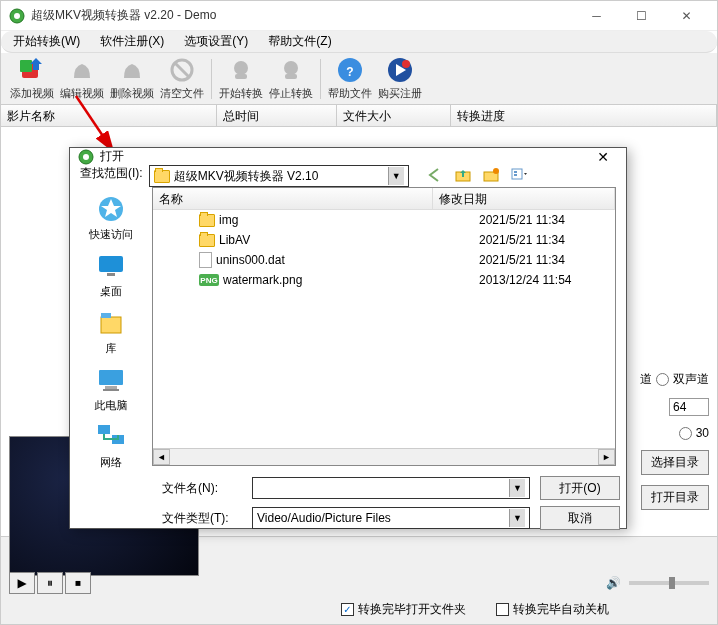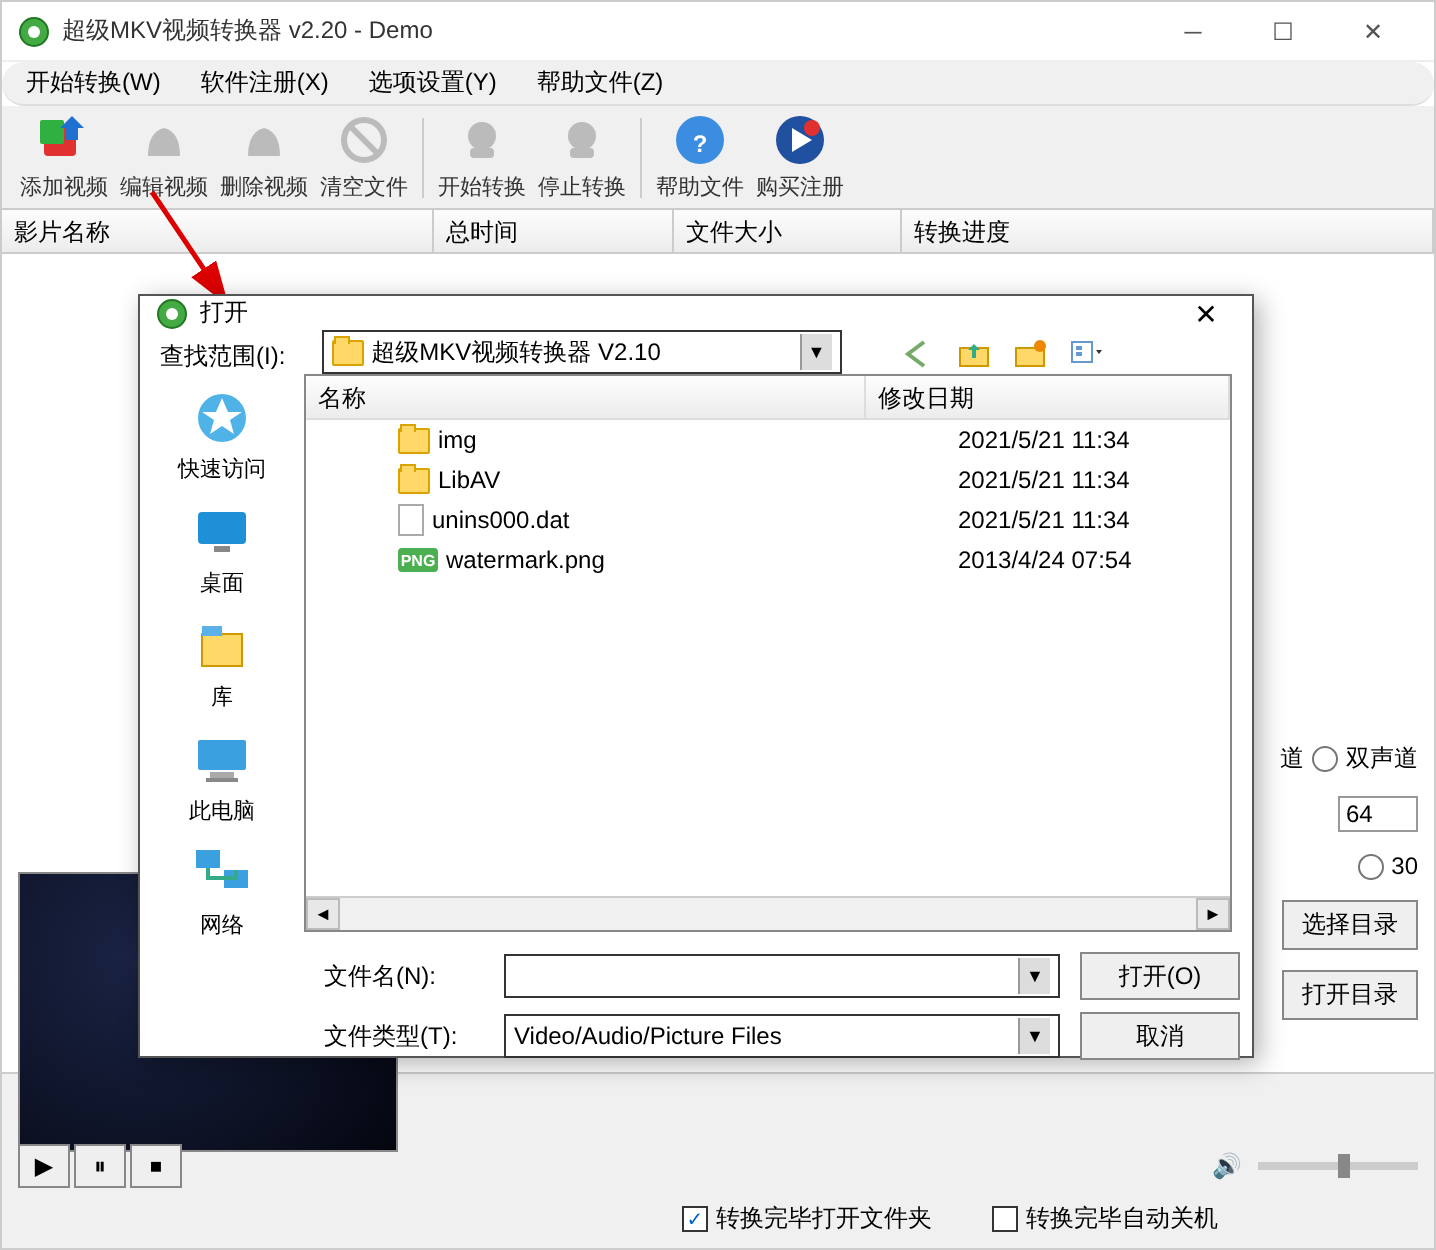--- a/index.html
+++ b/index.html
@@ -48,21 +48,21 @@
 .bottom .chk-row { position: absolute; bottom: 6px; left: 210px; right: 8px; display: flex; align-items: center; gap: 30px; }
 .bottom .checkbox { display: flex; align-items: center; gap: 4px; }
 .bottom .checkbox .box { width: 13px; height: 13px; border: 1px solid #333; background: #fff; display: inline-flex; align-items: center; justify-content: center; font-size: 10px; color: #06c; }
 
 
 .dialog { position: absolute; top: 146px; left: 68px; width: 558px; height: 382px; background: #fff; border: 1px solid #555; box-shadow: 3px 3px 12px rgba(0,0,0,.3); display: flex; flex-direction: column; }
 .dialog .dlg-title { height: 30px; display: flex; align-items: center; padding: 0 8px; }
 .dialog .dlg-title .dlg-icon { width: 16px; height: 16px; margin-right: 6px; }
 .dialog .dlg-title .dlg-text { flex: 1; }
 .dialog .dlg-title .dlg-close { width: 30px; text-align: center; font-size: 14px; }
-.dialog .dlg-lookin { height: 30px; display: flex; align-items: flex-end; padding: 0 10px; gap: 18px; }
+.dialog .dlg-lookin { height: 30px; display: flex; align-items: flex-start; padding: 0 10px; gap: 6px; }
 .dialog .dlg-lookin .combo { flex: 1; max-width: 260px; height: 22px; border: 1px solid #333; display: flex; align-items: center; padding: 0 4px; gap: 4px; background: #fff; }
 .dialog .dlg-lookin .combo .drop { margin-left: auto; width: 16px; height: 18px; background: #ddd; border-left: 1px solid #999; display: flex; align-items: center; justify-content: center; font-size: 9px; }
 .dialog .dlg-lookin .nav-icons { display: flex; gap: 8px; margin-left: 10px; }
 .dialog .dlg-lookin .nav-icons .ic { width: 20px; height: 20px; display: flex; align-items: center; justify-content: center; }
 
 .dialog .dlg-body { flex: 1; display: flex; }
 .dialog .places { width: 82px; background: #fff; display: flex; flex-direction: column; align-items: center; gap: 8px; padding-top: 6px; }
 .dialog .places .place { display: flex; flex-direction: column; align-items: center; gap: 2px; }
 .dialog .places .place .pic { width: 32px; height: 32px; display: flex; align-items: center; justify-content: center; }
 .dialog .places .place .plabel { font-size: 11px; }
@@ -398,21 +398,21 @@
               <span class="file-icon-dat"></span>
               <span>unins000.dat</span>
             </div>
             <div class="fdate">2021/5/21 11:34</div>
           </div>
           <div class="file-row">
             <div class="fname">
               <span class="file-icon-png">PNG</span>
               <span>watermark.png</span>
             </div>
-            <div class="fdate">2013/4/24 07:54</div>
+            <div class="fdate">2013/12/24 11:54</div>
           </div>
         </div>
       <div class="hscroll">
         <div class="sbtn">◄</div>
         <div class="strack"></div>
         <div class="sbtn">►</div>
       </div>
     </div>
   </div>
   <div class="dlg-foot">

